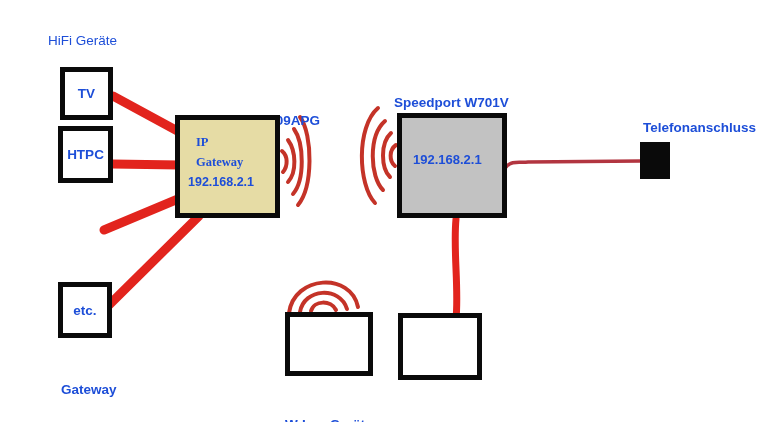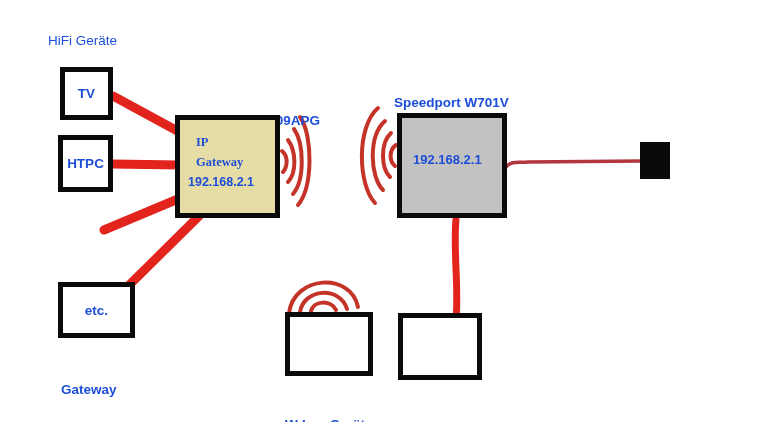--- a/index.html
+++ b/index.html
@@ -66,24 +66,24 @@
       <path d="M300,312 C304,288 340,286 347,309"></path>
       <path d="M289,313 C294,275 351,272 358,307"></path>
     </g>
   </svg>
 
   <div class="lbl regular" style="left:48px;top:31px;">HiFi Geräte</div>
 
   <div class="devbox" style="left:60px;top:67px;width:53px;height:53px;">
     <span>TV</span>
   </div>
-  <div class="devbox" style="left:58px;top:135px;width:55px;height:57px;">
+  <div class="devbox" style="left:58px;top:126px;width:55px;height:57px;">
     <span>HTPC</span>
   </div>
-  <div class="devbox" style="left:58px;top:282px;width:77px;height:56px;">
+  <div class="devbox" style="left:58px;top:282px;width:54px;height:56px;">
     <span>etc.</span>
   </div>
 
   <div class="lbl" style="left:61px;top:342px;">
     <div>Gateway</div>
     
   </div>
 
   <div class="lbl" style="left:183px;top:73px;">
     <div>Edimax EW-7209APG</div>
@@ -94,20 +94,21 @@
     <div class="ind">IP</div>
     <div class="ind">Gateway</div>
     <div>192.168.2.1</div>
   </div>
 
   <div class="lbl" style="left:394px;top:93px;text-align:right;">Speedport W701V</div>
   <div class="routerbox">
     <span>192.168.2.1</span>
   </div>
 
+  <div class="lbl" style="left:643px;top:118px;">Telefonanschluss</div>
   <div class="blackbox"></div>
 
   <div class="lbl" style="left:427px;top:296px;margin-top:36px;">PC</div>
   <div class="devbox" style="left:398px;top:313px;width:84px;height:67px;"></div>
 
   <div class="devbox" style="left:285px;top:312px;width:88px;height:64px;"></div>
   <div class="lbl" style="left:285px;top:377px;">
     <div>W-Lan Geräte</div>
     
   </div>

